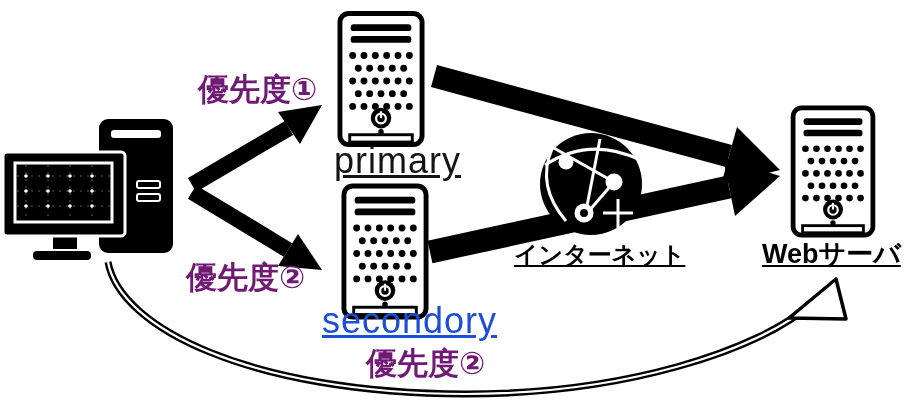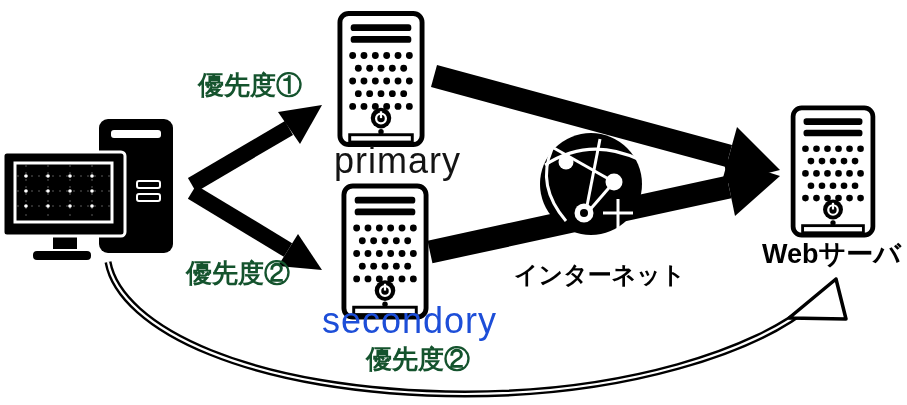--- a/index.html
+++ b/index.html
@@ -1,27 +1,27 @@
 <!DOCTYPE html>
 <html><head>
 <meta charset="utf-8">
 <style>
   html,body{margin:0;padding:0;background:#fff;}
   .stage{
     position:relative;width:907px;height:405px;background:#ffffff;
     font-family:"Liberation Sans","DejaVu Sans",sans-serif;overflow:hidden;
   }
   .stage svg{position:absolute;left:0;top:0;}
-  .lbl{position:absolute;white-space:nowrap;color:#000;line-height:1;}
+  .lbl{position:absolute;white-space:nowrap;color:#000;line-height:1;text-decoration:underline;}
   .lbl-user{left:26px;top:249px;font-size:30px;font-weight:600;letter-spacing:1px;}
   .lbl-primary{left:334px;top:143px;font-size:36px;font-weight:400;color:#141414;letter-spacing:1px;}
   .lbl-secondary{left:322px;top:303px;font-size:36px;font-weight:400;color:#1d4ed8;letter-spacing:1px;}
-  .lbl-internet{left:514px;top:243px;font-size:24px;font-weight:600;letter-spacing:0px;margin-top:20px;}
+  .lbl-internet{left:514px;top:243px;font-size:24px;font-weight:600;letter-spacing:0px;}
   .lbl-webserver{left:762px;top:241px;font-size:27px;font-weight:600;}
-  .priority{position:absolute;font-size:26px;font-weight:bold;color:#14532d;white-space:nowrap;line-height:1;font-family:Liberation Mono, monospace;}
+  .priority{position:absolute;font-size:31px;font-weight:bold;color:#701a75;white-space:nowrap;line-height:1;}
   .p1{left:198px;top:74px;}
   .p2{left:186px;top:262px;}
   .p3{left:366px;top:348px;}
 </style>
 </head>
 <body>
 
 <div class="stage">
 
   <svg width="907" height="405" viewBox="0 0 907 405">

